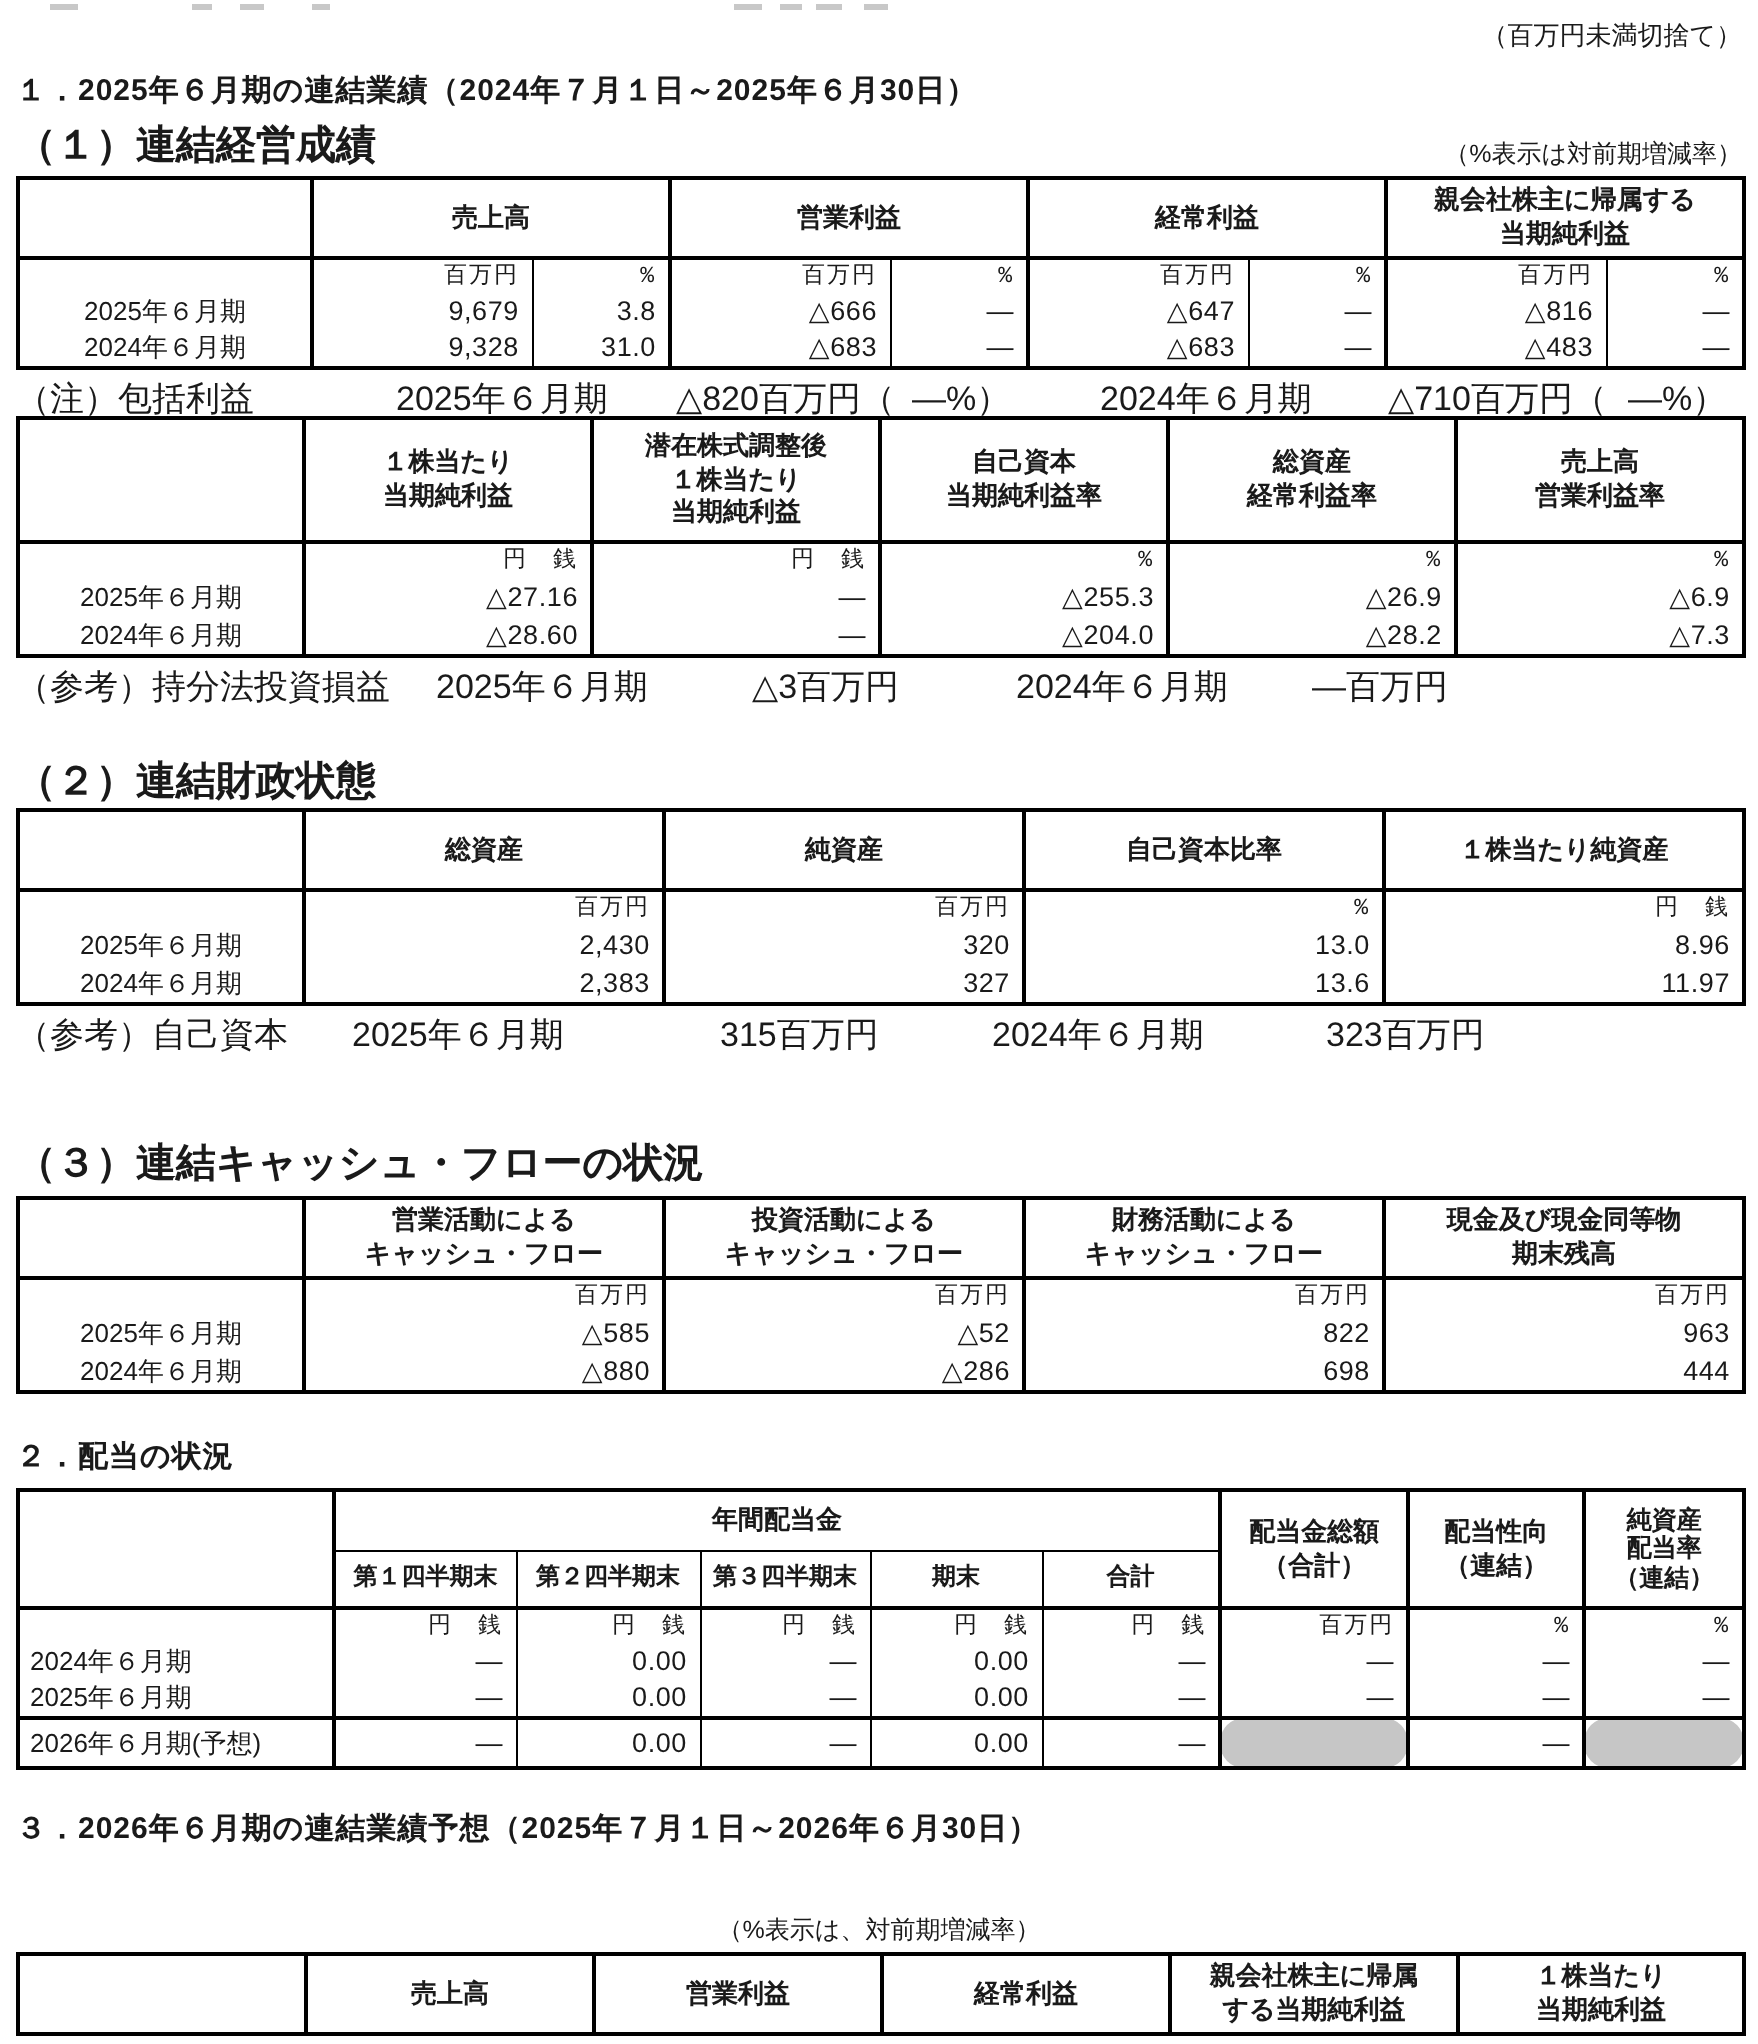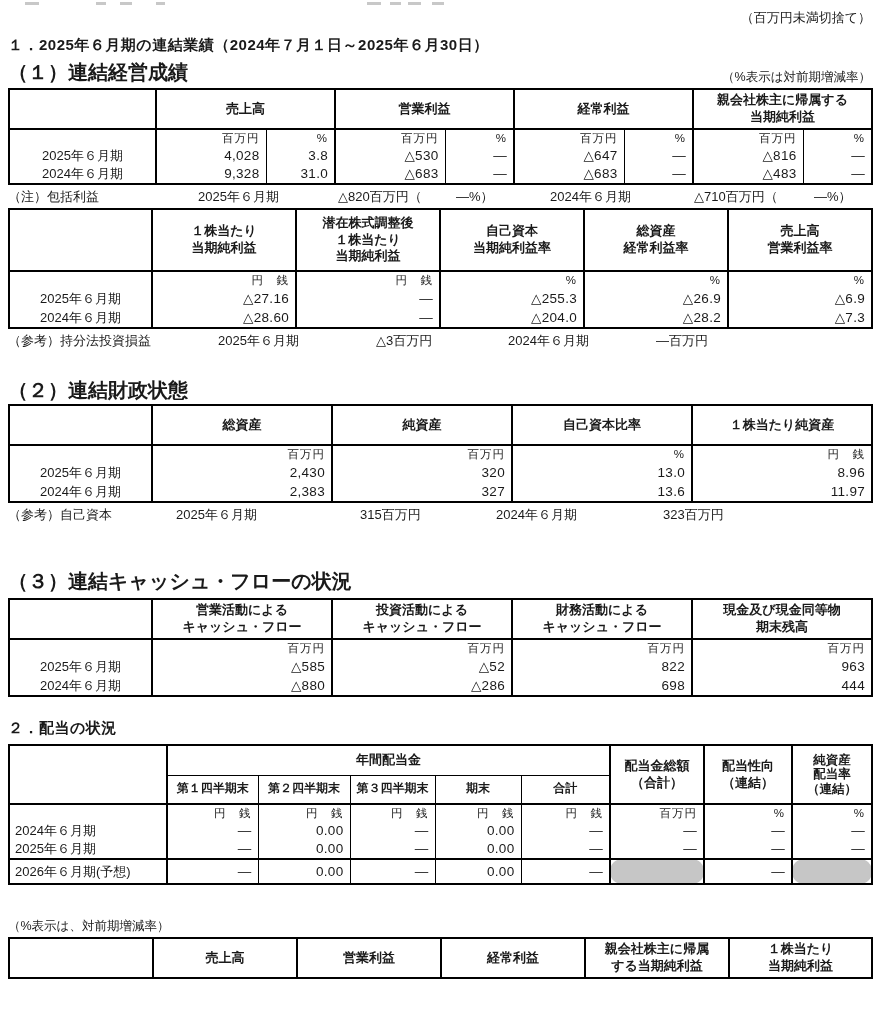--- a/index.html
+++ b/index.html
@@ -30,40 +30,40 @@
     font-weight:bold; font-size:13px; text-align:center; vertical-align:middle;
     white-space:pre-line; padding:1px 2px; line-height:1.3;
   }
   td {
     border-left:1px solid #000; border-right:1px solid #000; border-top:none; border-bottom:none;
     font-size:13.5px; padding:0 6px 0 2px; text-align:right;
     height:18px; line-height:18px; letter-spacing:.3px; overflow:hidden; white-space:nowrap;
   }
   td.lbl { text-align:center; letter-spacing:0; font-size:13px; padding:0 2px; }
   td.bl, th.bl { border-left:2px solid #000; }
-  tr.units td { font-size:11.5px; height:17px; line-height:17px; letter-spacing:1px; }
+  tr.units td { font-size:11.5px; height:17px; line-height:17px; letter-spacing:1px;font-family:Liberation Mono, monospace; }
   td.gray { background:#c6c6c6; }
 
   .t1 th, .t3 th, .t4 th, .t6 th { height:40px; }
   .t2 th { height:62px; }
   .t2 td, .t3 td, .t4 td { height:19px; line-height:19px; }
   .t5 th.annual { height:30px; border-bottom:1px solid #000; }
   .t5 tr.subrow th { height:29px; font-size:12px; padding:1px 0; }
   .t5 th.wrap3 { font-size:12.5px; line-height:1.15; }
   .t5 td.lbl { text-align:left; padding-left:5px; }
   .t5 tr.fcst td { border-top:2px solid #000; height:23px; line-height:23px;border-radius:12px; }
 
-  .note-line { position:relative; width:863px; height:18px; margin:3px 0 2px 0; font-size:13px; }
+  .note-line { position:relative; width:863px; height:18px; margin:3px 0 2px 0; font-size:17px; }
   .note-line span { position:absolute; top:0; white-space:nowrap; }
 
   .gap-a { margin-top:27px; }
   .gap-b { margin-top:44px; }
   .s2-title { margin-top:22px; margin-bottom:6px; }
   .s3-title { margin-top:20px; }
-  .s3-note { width:863px; text-align:left; font-size:12.5px; margin-top:33px; margin-bottom:2px; }
+  .s3-note { width:863px; text-align:center; font-size:12.5px; margin-top:33px; margin-bottom:2px; }
 </style>
 </head>
 <body>
 
 <div class="page">
 
   <div class="clip-strip">
     <i class="frag" style="left:25px;width:14px"></i>
     <i class="frag" style="left:96px;width:10px"></i>
     <i class="frag" style="left:120px;width:12px"></i>
@@ -112,23 +112,23 @@
           <td>%</td>
           <td class="bl">百万円</td>
           <td>%</td>
           <td class="bl">百万円</td>
           <td>%</td>
           <td class="bl">百万円</td>
           <td>%</td>
         </tr>
         <tr>
           <td class="lbl">2025年６月期</td>
-          <td class="bl">4,028</td>
+          <td class="bl">9,679</td>
           <td>3.8</td>
-          <td class="bl">△530</td>
+          <td class="bl">△666</td>
           <td>―</td>
           <td class="bl">△647</td>
           <td>―</td>
           <td class="bl">△816</td>
           <td>―</td>
         </tr>
         <tr>
           <td class="lbl">2024年６月期</td>
           <td class="bl">9,328</td>
           <td>31.0</td>
@@ -388,20 +388,21 @@
           <td>―</td>
           <td>0.00</td>
           <td>―</td>
           <td class="bl gray"></td>
           <td class="bl">―</td>
           <td class="bl gray"></td>
         </tr>
       </tbody>
   </table>
 
+  <div class="sec-title s3-title">３．2026年６月期の連結業績予想（2025年７月１日～2026年６月30日）</div>
 
   <div class="s3-note">（%表示は、対前期増減率）</div>
 
   <table class="t6">
     <colgroup>
         <col style="width:144px">
         <col style="width:86px">
         <col style="width:58px">
         <col style="width:86px">
         <col style="width:58px">

